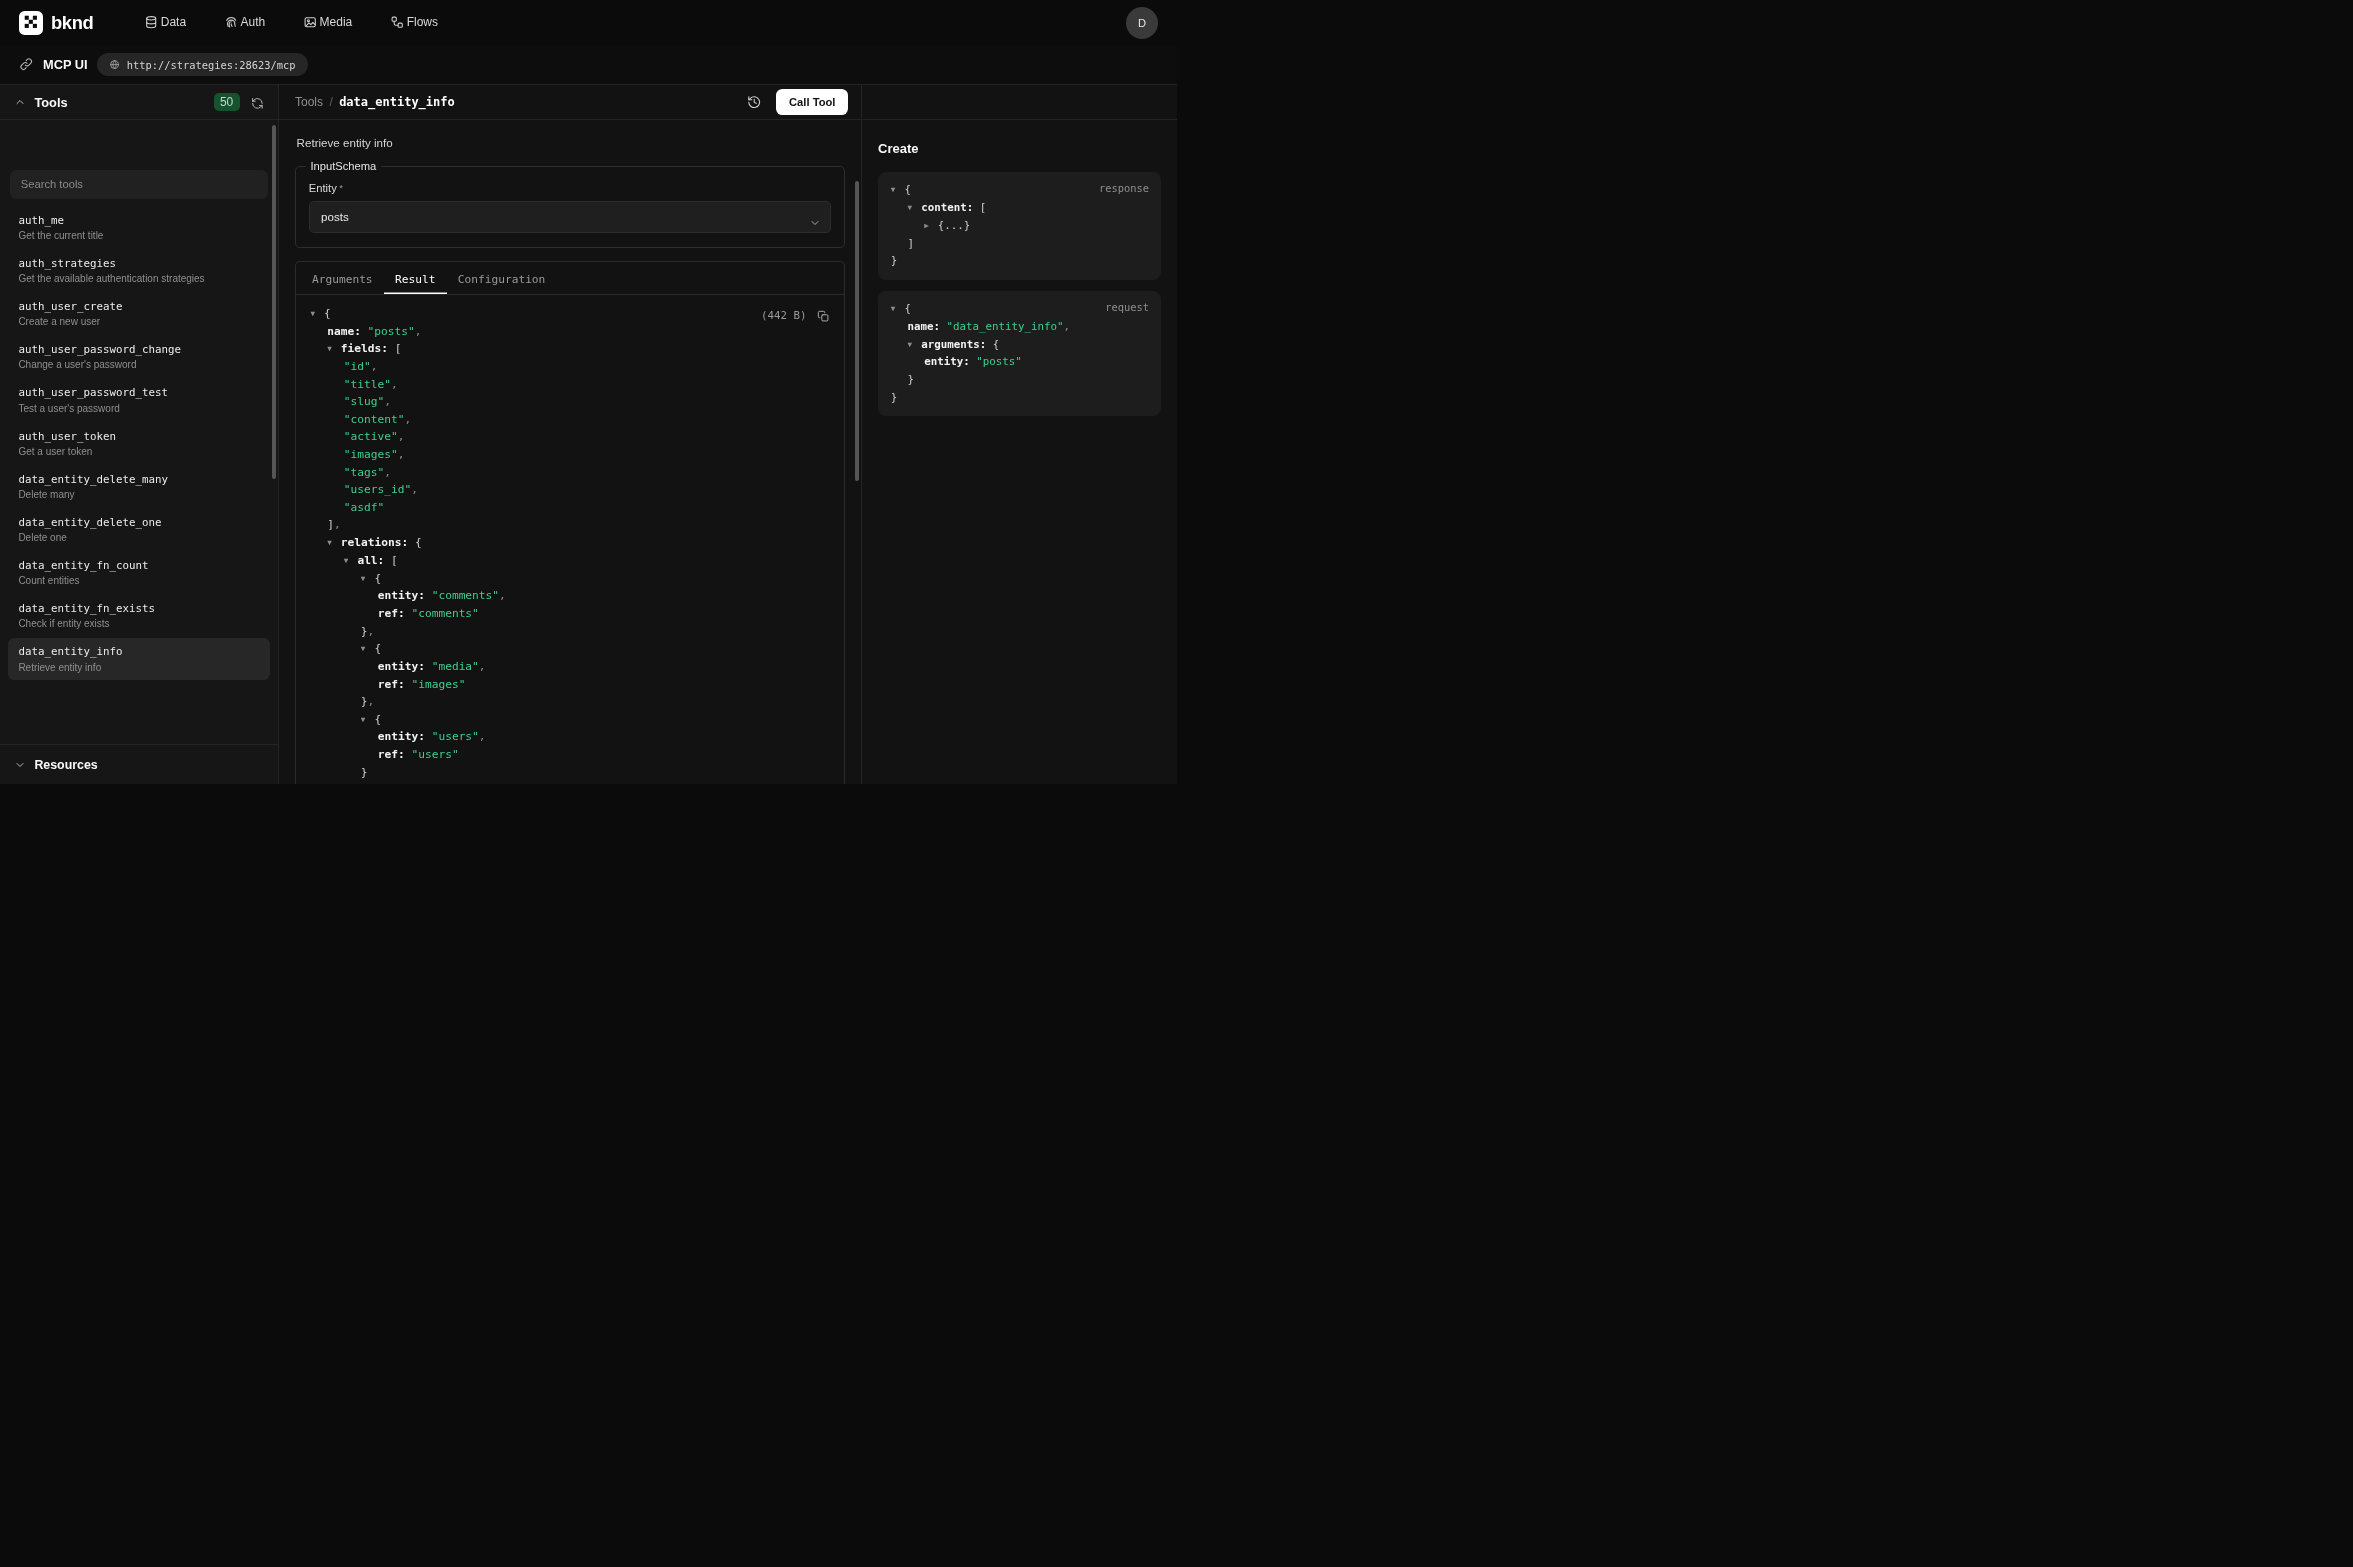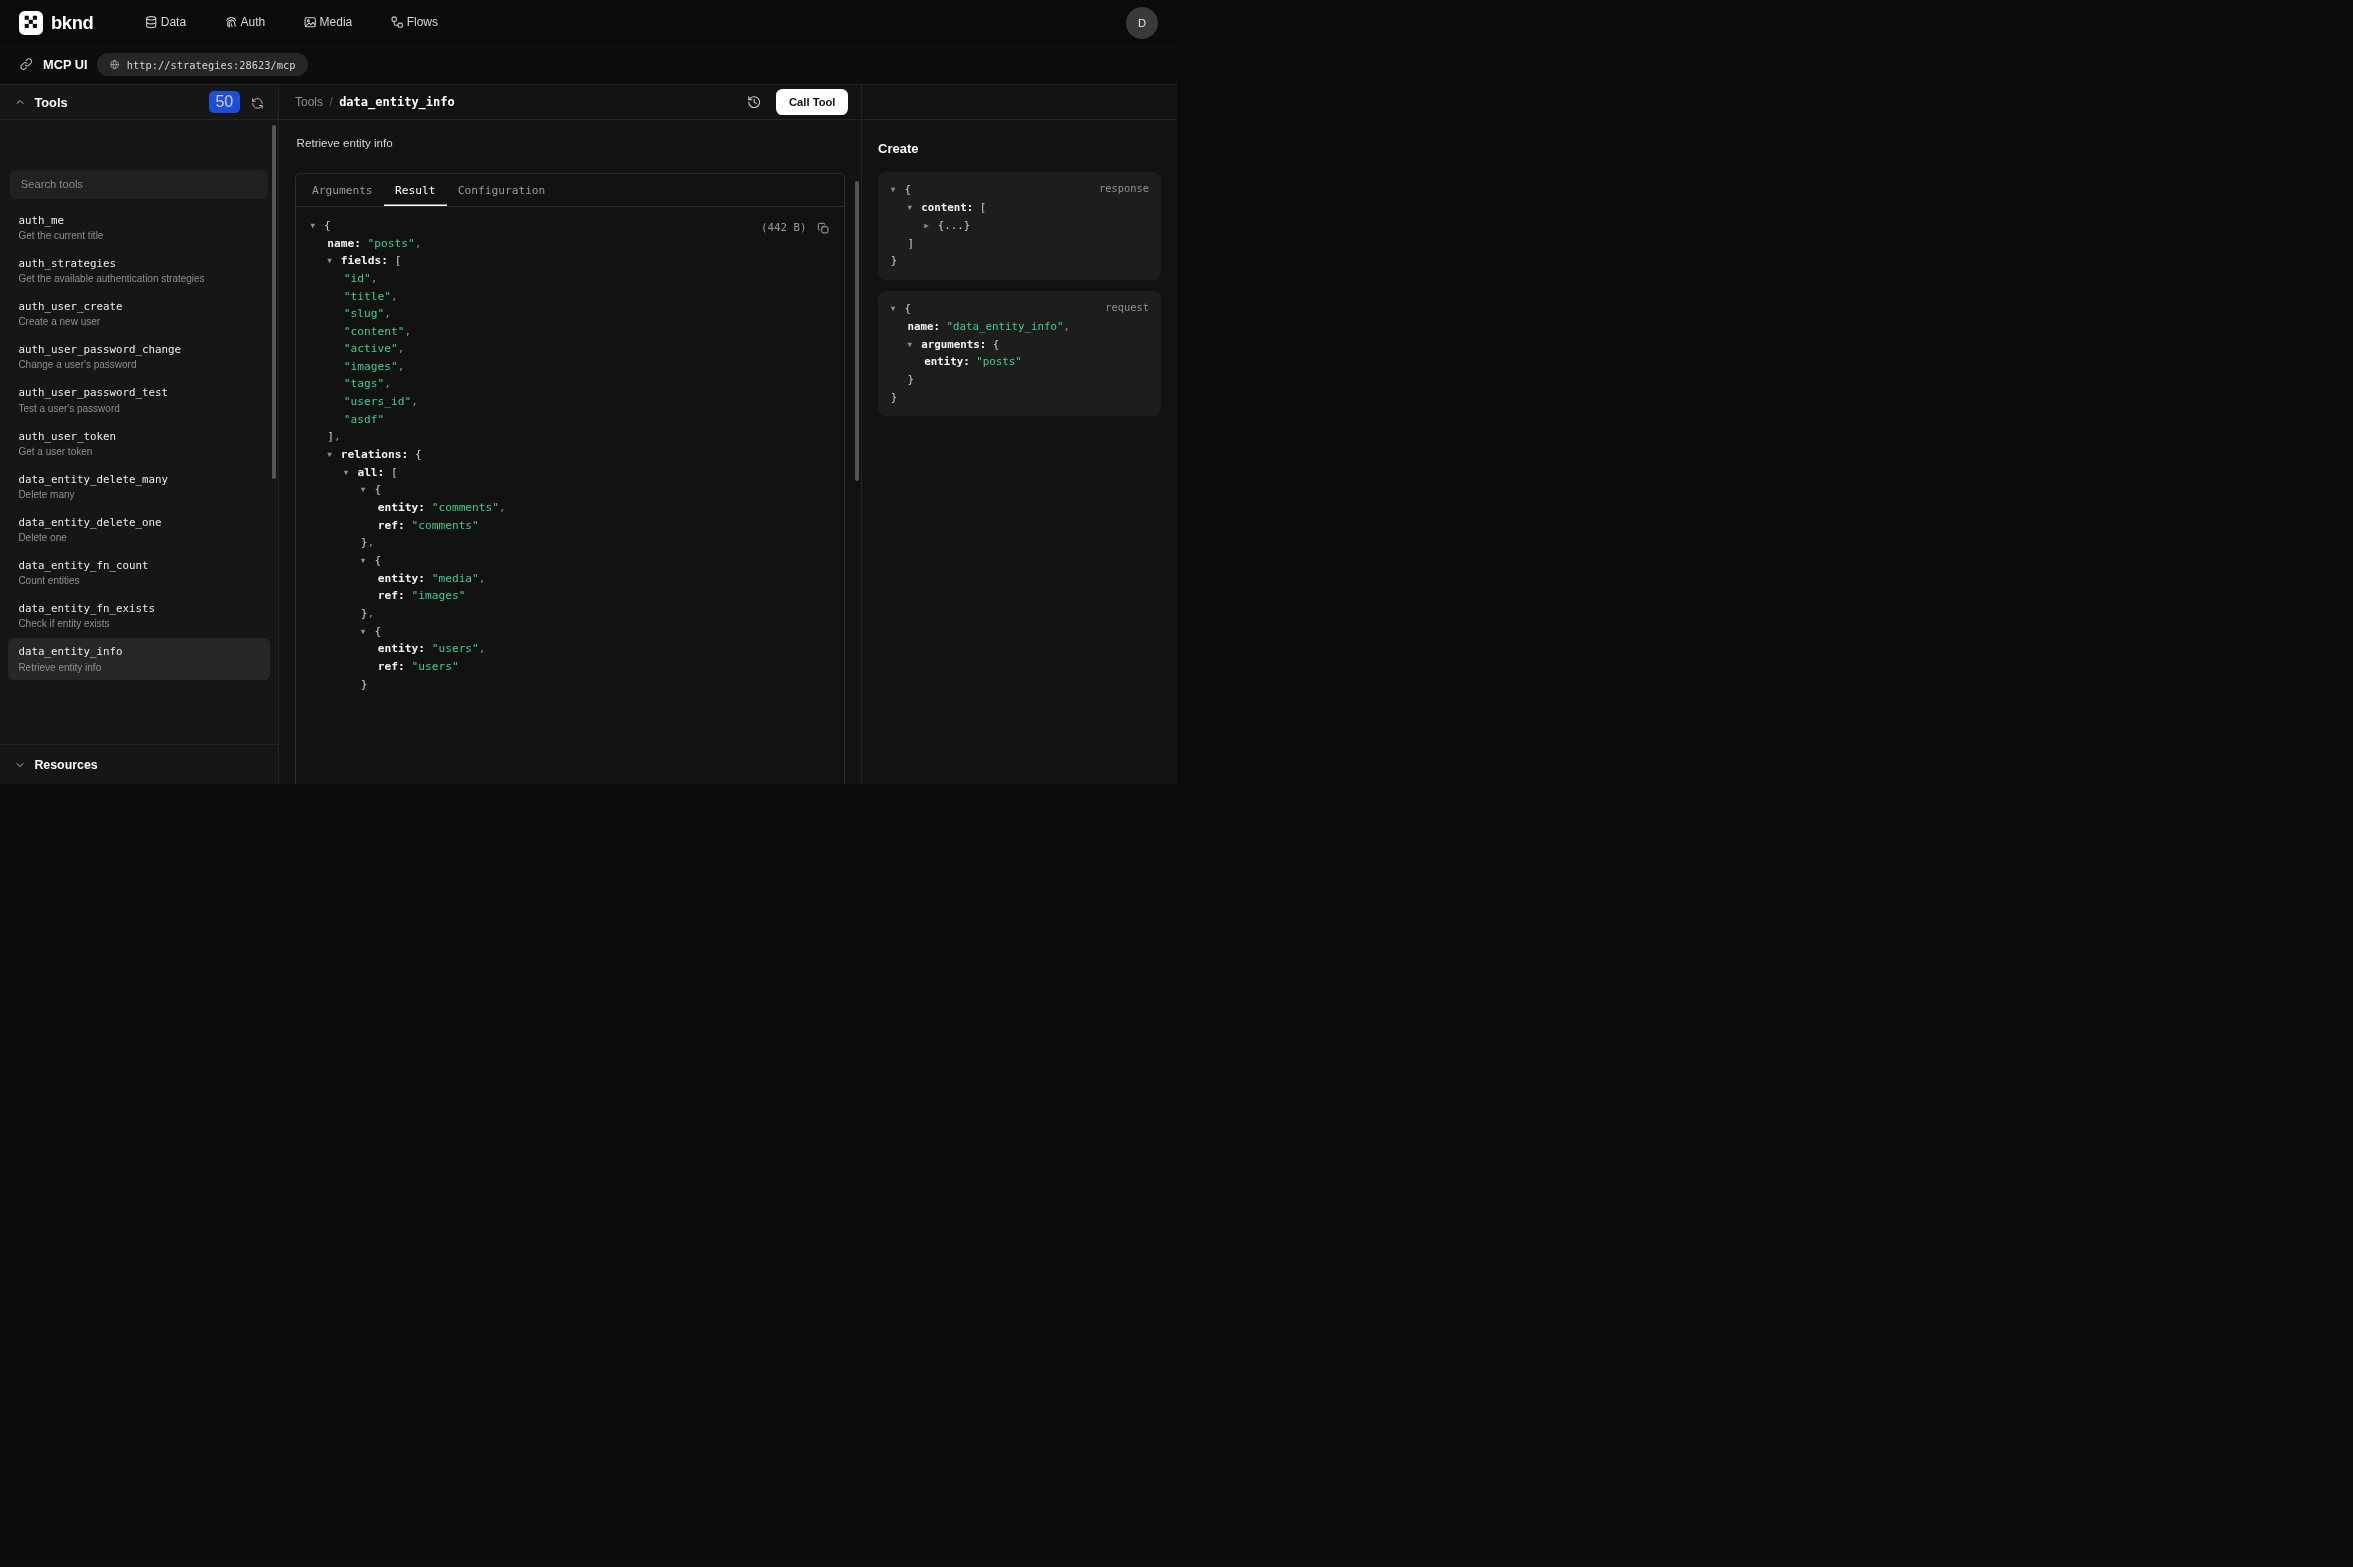--- a/index.html
+++ b/index.html
@@ -30,21 +30,21 @@
 
   
   .workspace { display:flex; height:699px; }
 
   
   .sidebar { width:279px; background:#161616; border-right:0.8px solid #242424; display:flex; flex-direction:column; position:relative; flex-shrink:0; }
   .sidebar-head { height:35px; display:flex; align-items:center; gap:8px; padding:0 11.2px 0 14.4px; border-bottom:0.8px solid #242424; flex-shrink:0; }
   .sidebar-head svg { color:#b9b9b9; }
   .sidebar-title { font-size:12.8px; font-weight:700; color:#fafafa; }
   .spacer { flex:1; }
-  .count-badge { background:#1d4ed8; color:#d0d0d0; font-size:16px; border-radius:4.8px; padding:2.4px 6.4px; }
+  .count-badge { background:#14532d; color:#d0d0d0; font-size:12px; border-radius:4.8px; padding:2.4px 6.4px; }
   .search-wrap { padding:9.6px 9.6px 4.8px; flex-shrink:0; }
   .search-input { width:100%; height:29px; background:#212121; border:none; outline:none; border-radius:6.4px; padding:0 11.2px; color:#e0e0e0; font-size:11.2px; font-family:"Liberation Sans",sans-serif;margin-top:40px; }
   .search-input::placeholder { color:#8a8a8a; }
   .tool-list { flex:1; overflow:hidden; padding:3.2px 8px; }
   .tool { padding:7.2px 10.4px; border-radius:6.4px; margin-bottom:1.6px; cursor:pointer; }
   .tool.selected { background:#272727; }
   .tool-name { font-family:"DejaVu Sans Mono",monospace; font-size:10.8px; color:#ececec; }
   .tool-desc { font-size:10px; color:#8f8f8f; margin-top:3.2px; }
   .sidebar-foot { height:40px; border-top:0.8px solid #242424; display:flex; align-items:center; gap:8px; padding:0 14.4px; flex-shrink:0; }
   .sidebar-foot svg { color:#b9b9b9; }
@@ -290,20 +290,34 @@
               </svg>
           </span>
         </button>
         <button class="call-btn">Call Tool</button>
       </div>
     </div>
 
     <div class="main-body">
       <div class="desc">Retrieve entity info</div>
 
+      <fieldset class="schema">
+        <legend>InputSchema</legend>
+        <div class="field-label">
+          <span>Entity</span><span class="req">*</span>
+        </div>
+        <div class="select">
+          <span>posts</span>
+          <span class="ic">
+            <svg width="12" height="12" viewBox="0 0 24 24" fill="none" stroke="currentColor" stroke-width="2" stroke-linecap="round" stroke-linejoin="round">
+                <path d="M6 9l6 6 6-6"></path>
+              </svg>
+          </span>
+        </div>
+      </fieldset>
 
       <div class="panel">
         <div class="tabs">
           <div class="tab">Arguments</div>
           <div class="tab active">Result</div>
           <div class="tab">Configuration</div>
         </div>
         <div class="code-wrap">
           <div id="result-code">
               <div class="cl" style="padding-left: 1.6px;"><span class="tri">▼</span><span class="tk-br">{</span></div>

